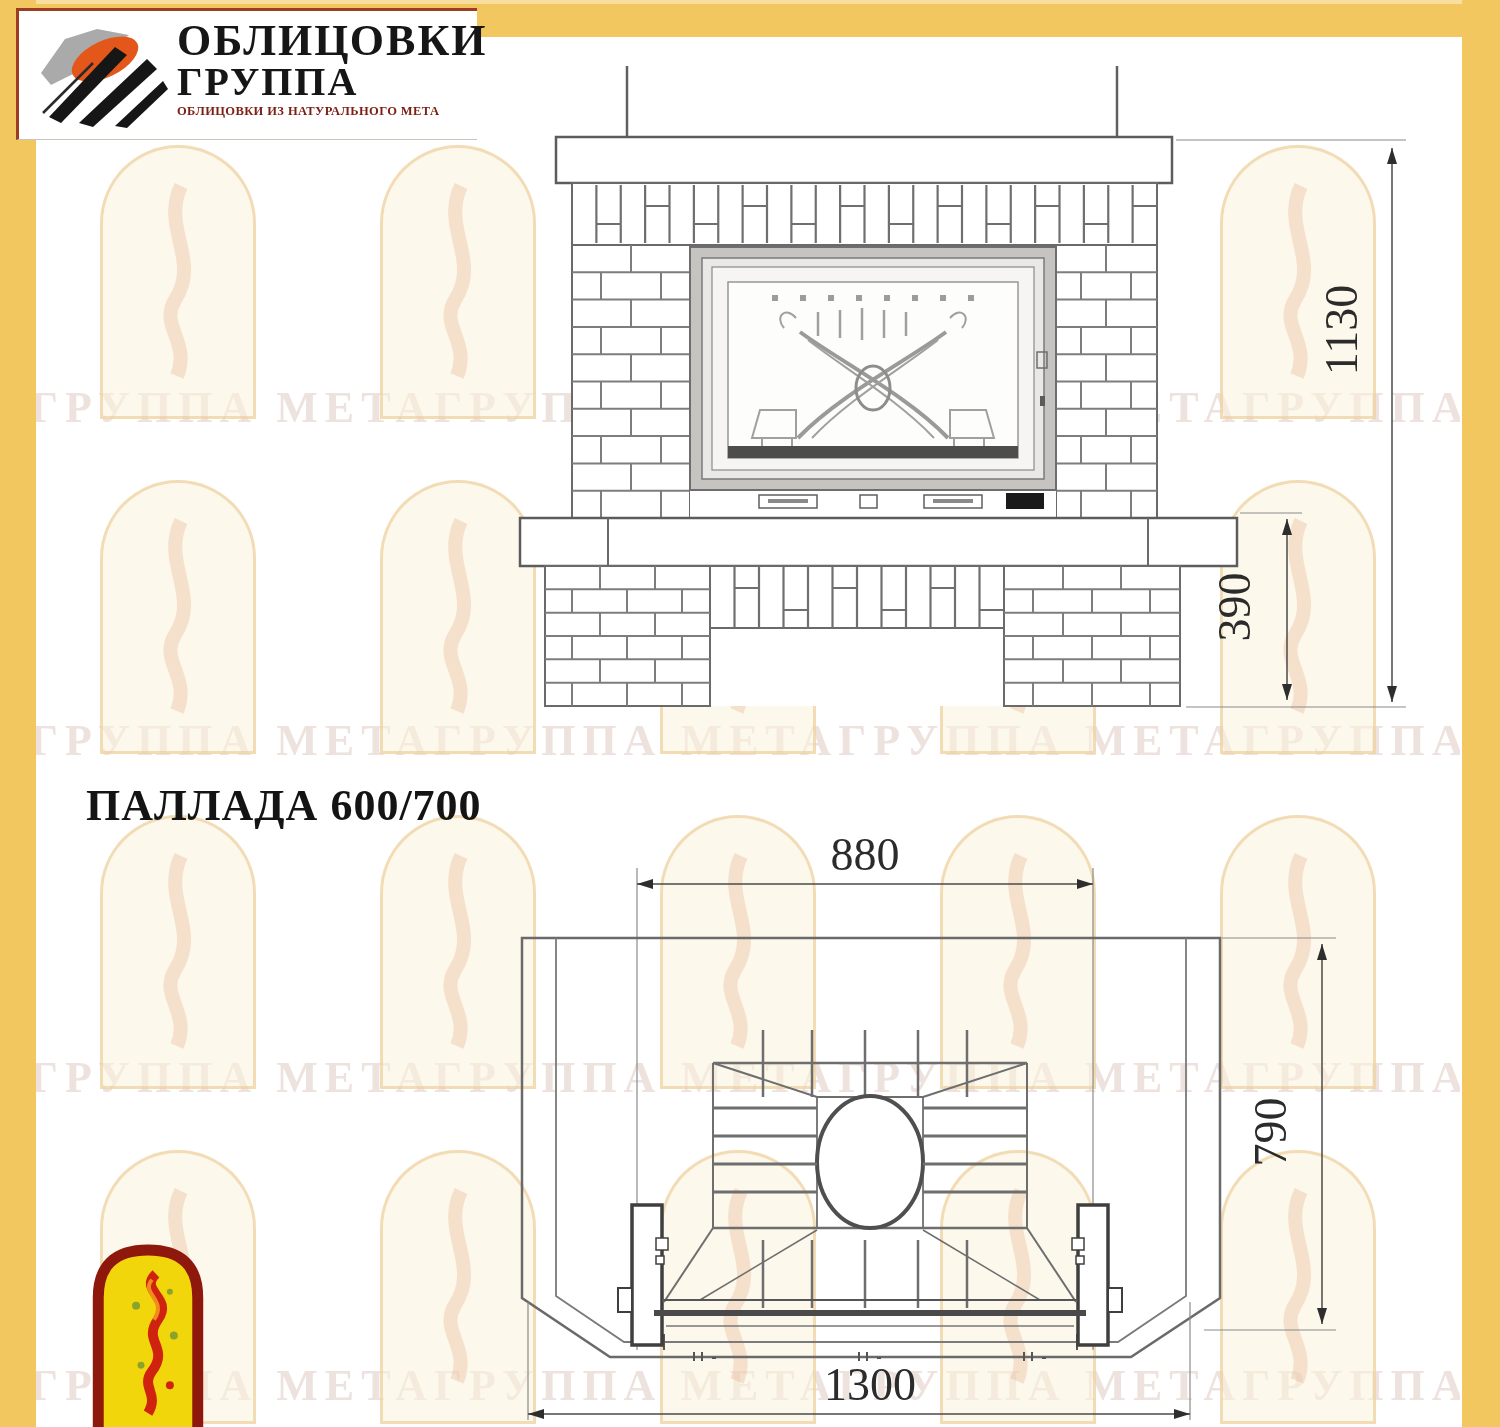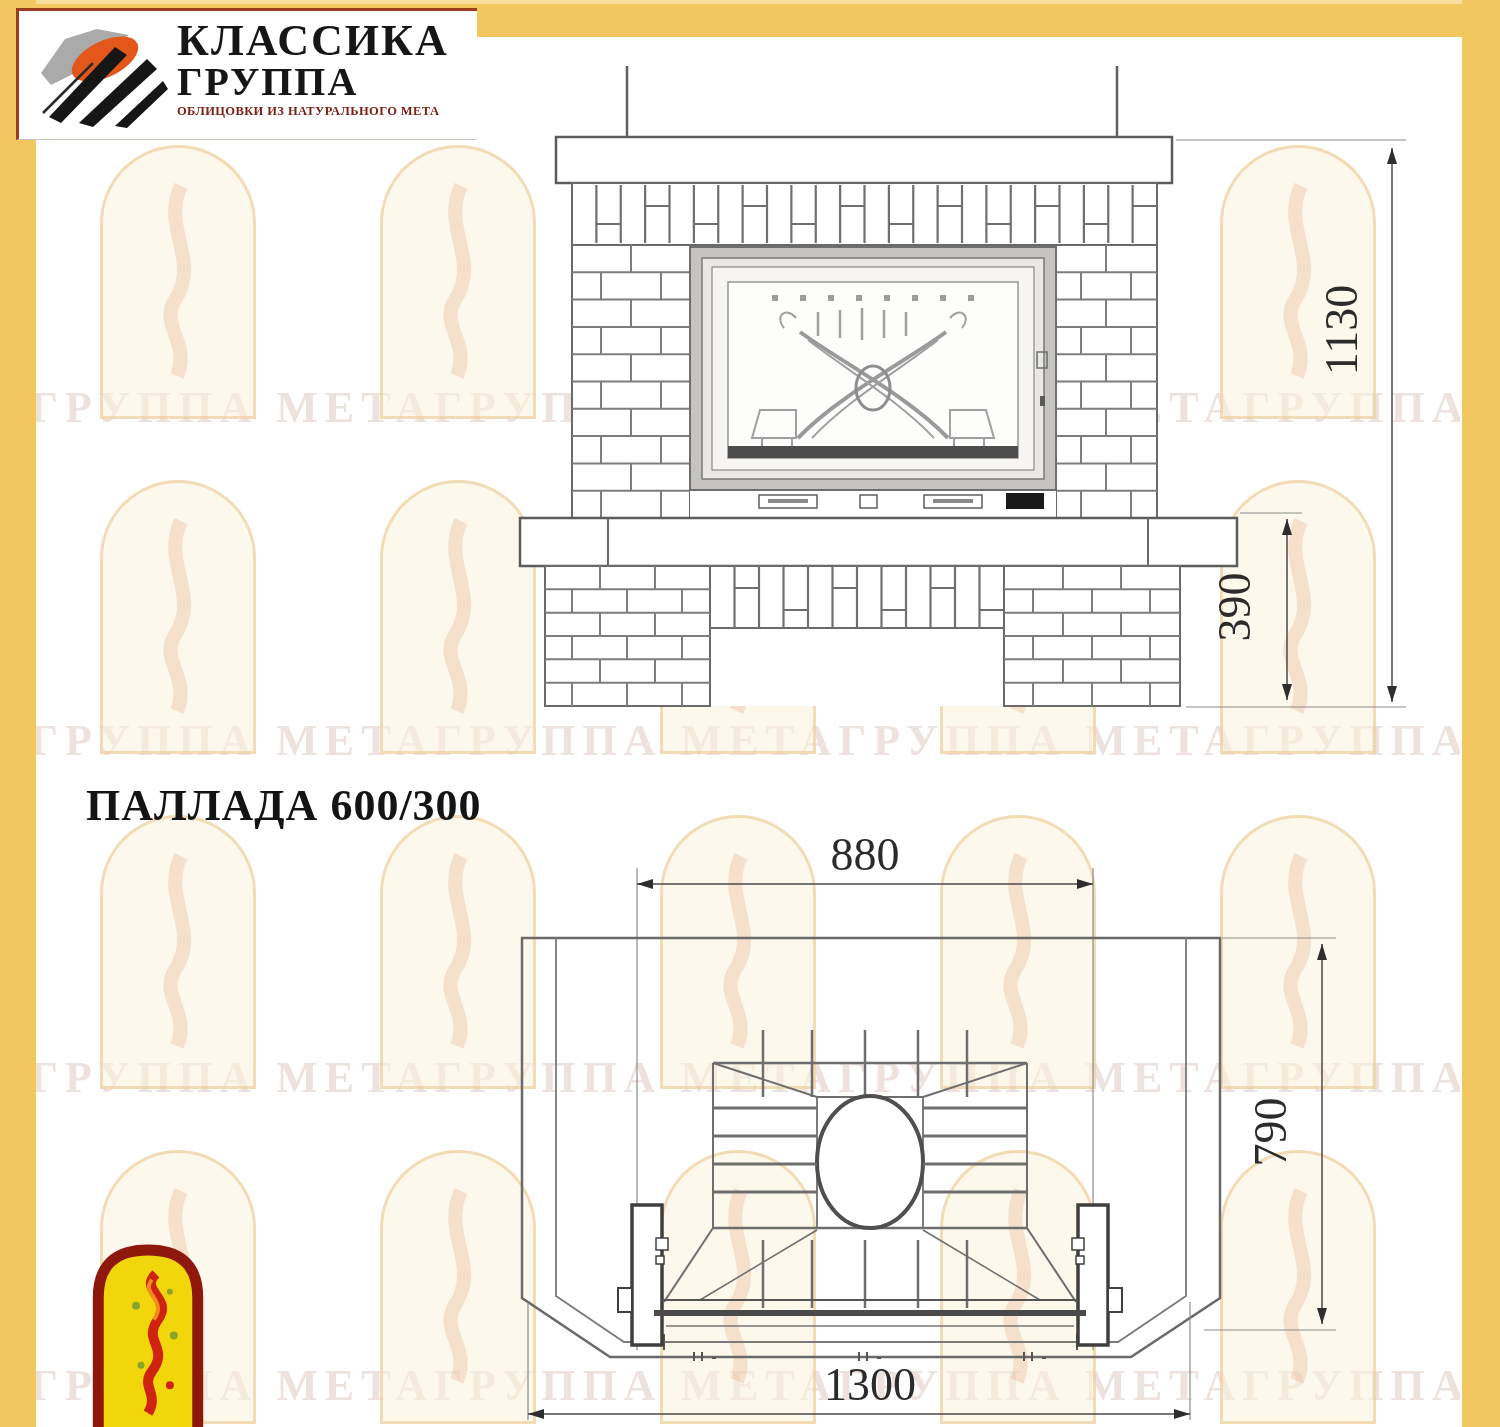--- a/index.html
+++ b/index.html
@@ -129,27 +129,27 @@
 <div id="brand-card">
   <svg id="brand-icon" width="136" height="106" viewBox="0 0 136 106">
     <path d="M6,50 L30,16 L62,6 L94,12 L52,44 L16,62 Z" fill="#9b9b9b" opacity="0.85"></path>
     <ellipse cx="70" cy="36" rx="36" ry="18" transform="rotate(-26 70 36)" fill="#e4571b"></ellipse>
     <polygon points="14,94 80,24 92,32 26,100" fill="#161616"></polygon>
     <polygon points="44,100 112,36 122,46 58,104" fill="#161616"></polygon>
     <polygon points="80,103 128,58 133,66 92,105" fill="#161616"></polygon>
     <line x1="8" y1="90" x2="58" y2="40" stroke="#2a2a2a" stroke-width="2.5"></line>
   </svg>
   <div id="brand-text">
-    <div class="brand-line1">КЛАССИКА</div>
+    <div class="brand-line1">ОБЛИЦОВКИ</div>
     <div class="brand-line2">ГРУППА</div>
     <div class="brand-tagline">ОБЛИЦОВКИ ИЗ НАТУРАЛЬНОГО МЕТА</div>
   </div>
 </div>
 
-<div id="model-title">ПАЛЛАДА 600/300</div>
+<div id="model-title">ПАЛЛАДА 600/700</div>
 
 <svg id="front-svg" width="920" height="665" viewBox="500 55 920 665">
 
   <line x1="627" y1="66" x2="627" y2="137" stroke="#606060" stroke-width="2.5"></line>
   <line x1="1117" y1="66" x2="1117" y2="137" stroke="#606060" stroke-width="2.5"></line>
 
   <rect x="556" y="137" width="616" height="46" fill="#ffffff" stroke="#5c5c5c" stroke-width="2.5"></rect>
 
   <rect x="572" y="183" width="585" height="62" fill="#ffffff" stroke="#6a6a6a" stroke-width="2"></rect>
   <g id="g-frieze">

